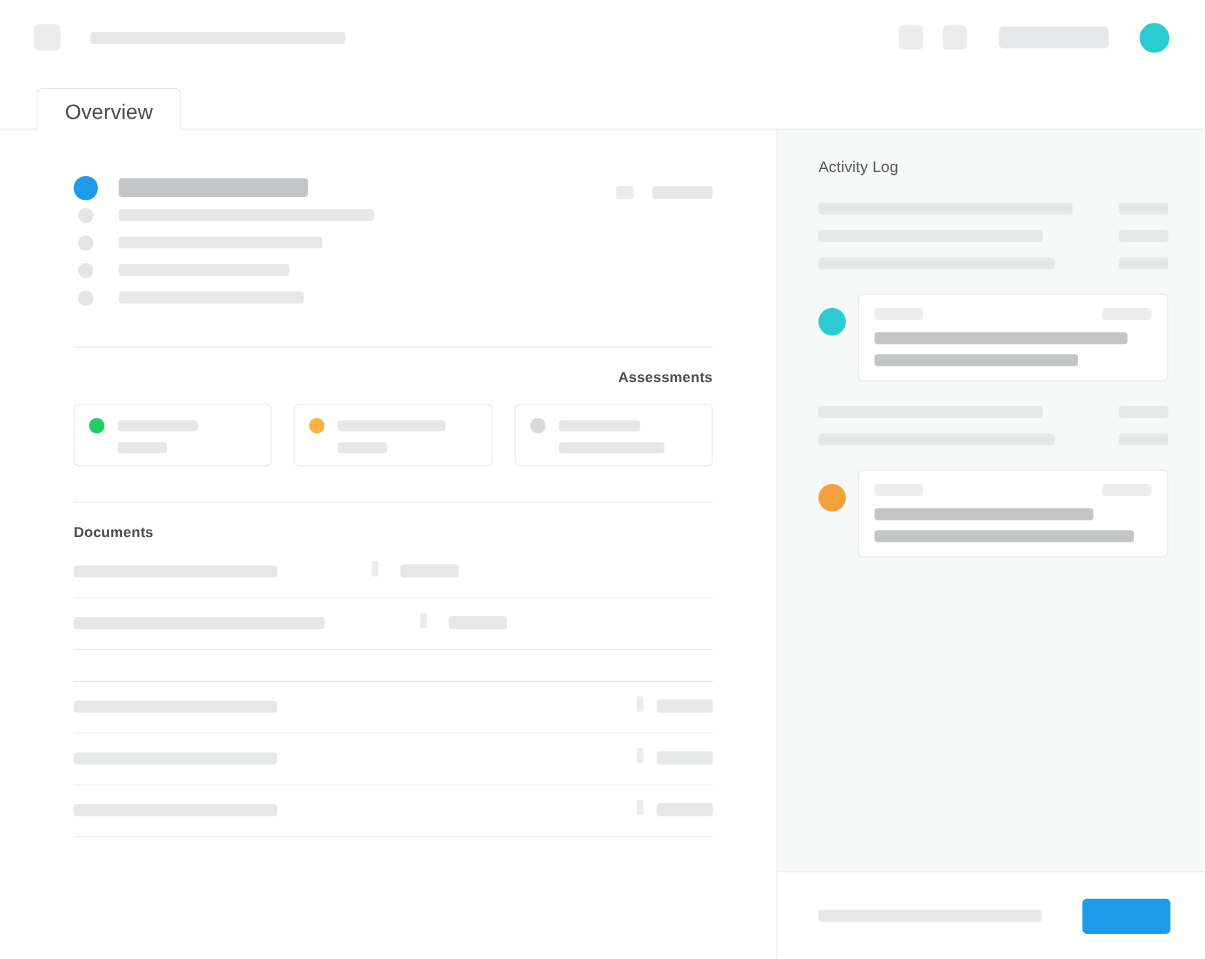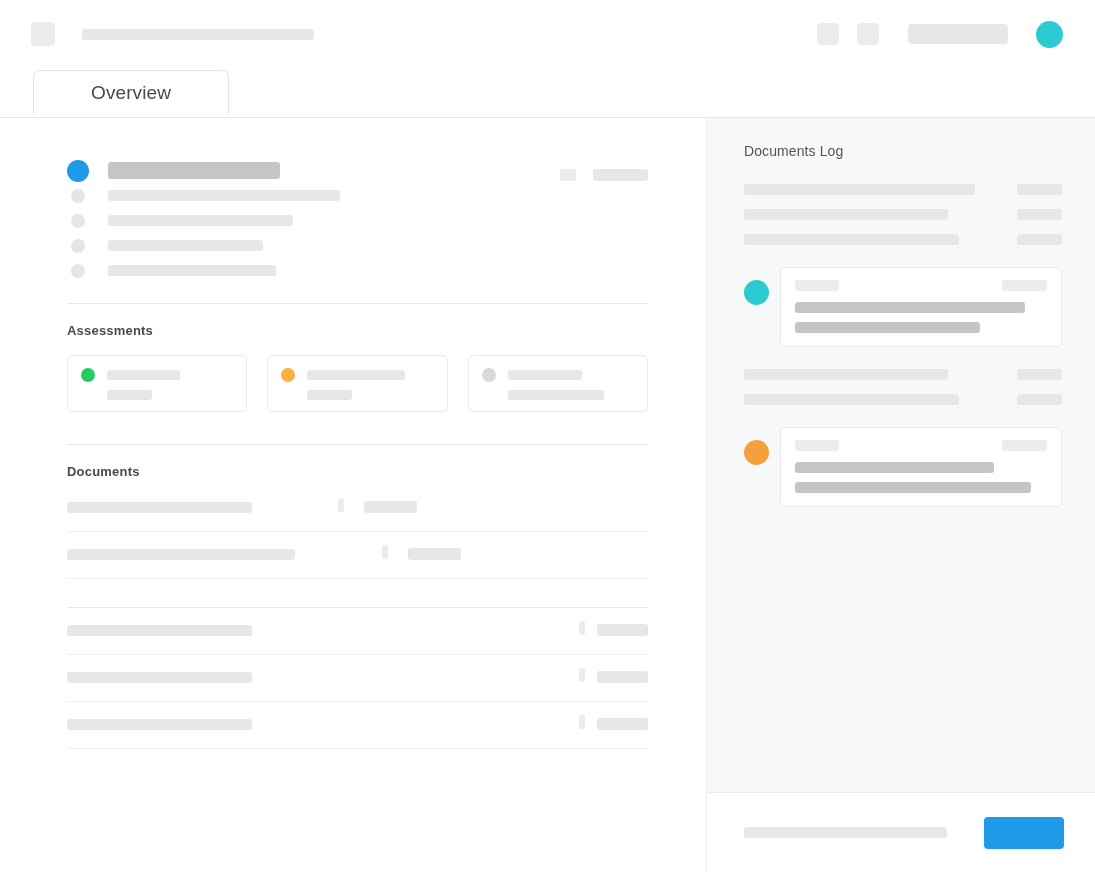--- a/index.html
+++ b/index.html
@@ -93,22 +93,22 @@
     position: absolute;
     left: 0; top: 68px;
     width: 1095px;
     height: 50px;
     border-bottom: 1px solid #e4e5e6;
     box-sizing: border-box;
   }
   .tab {
     position: absolute;
     left: 33px;
-    top: 2px;
-    width: 196px;
+    top: 12px;
+    width: 132px;
     height: 44px;
     box-sizing: border-box;
     background: #ffffff;
     border: 1px solid #e4e5e6;
     border-bottom: none;
     border-radius: 6px 6px 0 0;
     display: flex;
     align-items: center;
     justify-content: center;
     font-size: 19px;
@@ -427,21 +427,21 @@
             <span class="dot" style="background: rgb(228, 229, 230); width: 14px; height: 14px;"></span>
             <span class="sk bar" style="width: 168px; height: 11px;"></span>
           </div>
           <div class="sum-side">
             <span class="mini"></span>
             <span class="chip"></span>
           </div>
         </div>
 
       <div id="sections">
-          <div style="margin-top: 20px; padding-bottom: 4px;">
+          <div style="margin-top: 32px; padding-bottom: 4px; text-align: right;">
             <div class="rule"></div>
             <div class="sec-title" style="margin: 19px 0px 17px;">Assessments</div>
             <div class="cards">
               <div class="card">
                 <div class="crow">
                   <span class="dot" style="background: rgb(37, 203, 99);"></span>
                   <span class="sk cbar1" style="width: 73px; height: 10px;"></span>
                 </div>
                 <span class="sk cbar2" style="width: 45px; height: 10px;"></span>
               </div>
@@ -498,21 +498,21 @@
             </div>
             <div class="drow-sep"></div>
           </div>
         </div>
 
     </div>
   </div>
 
   <div class="side-col">
     <div class="side-scroll">
-      <div class="side-title">Documents Log</div>
+      <div class="side-title">Activity Log</div>
       <div id="log">
           <div class="log-row">
             <span class="lbar" style="width: 231px;"></span>
             <span class="lmeta"></span>
           </div>
           <div class="log-row">
             <span class="lbar" style="width: 204px;"></span>
             <span class="lmeta"></span>
           </div>
           <div class="log-row">

